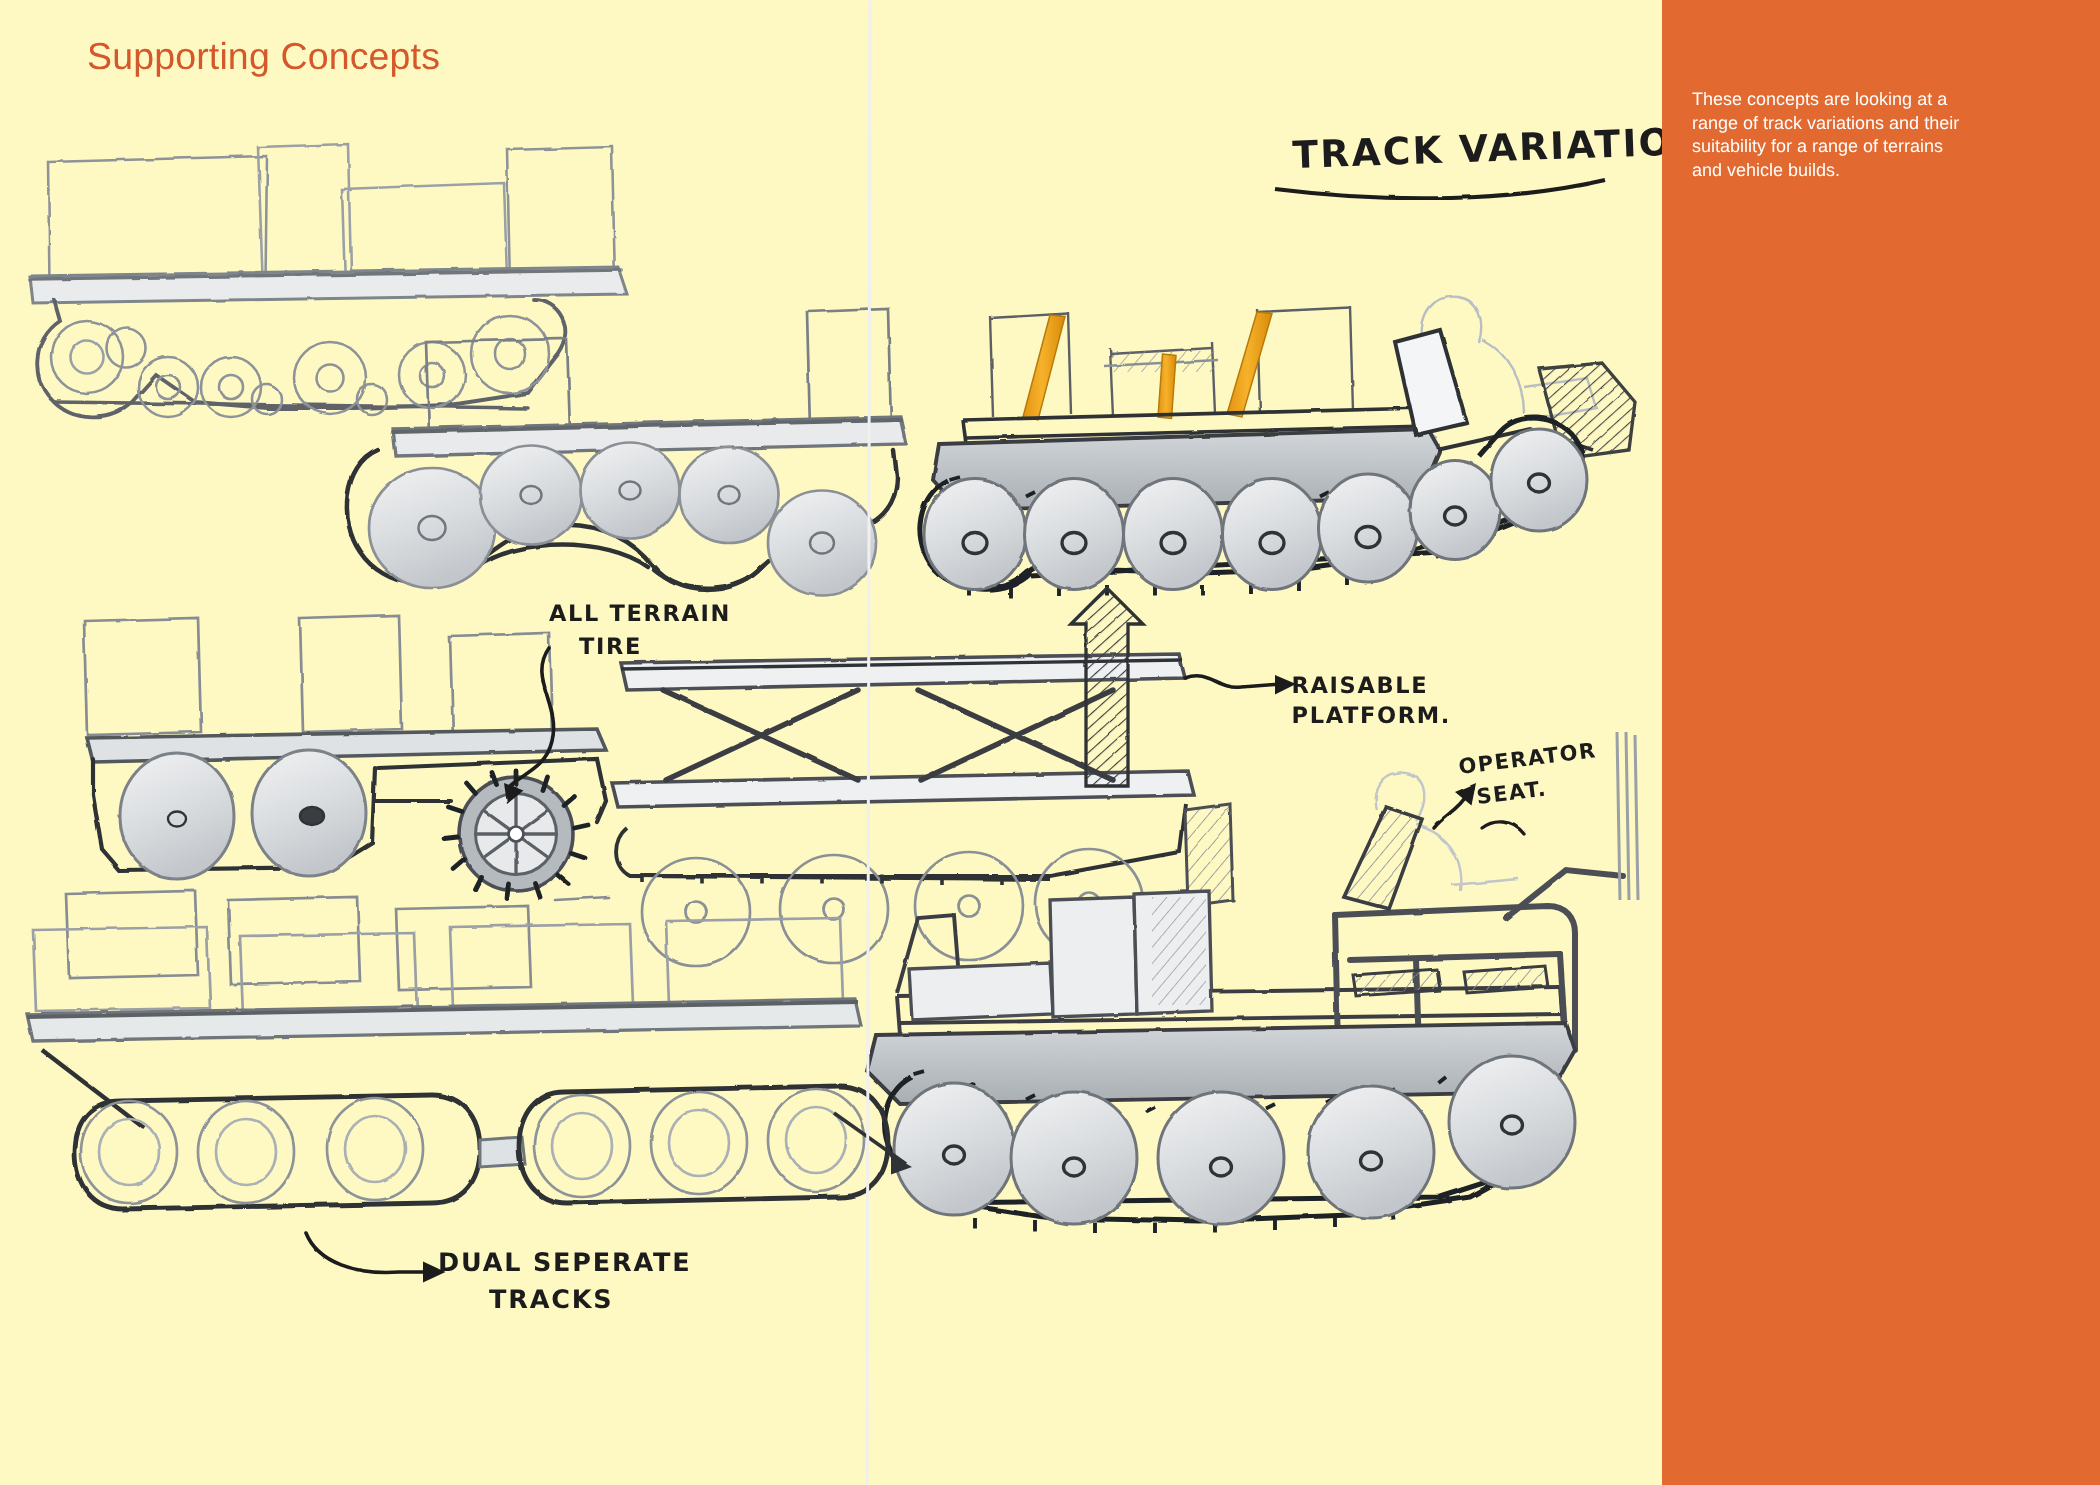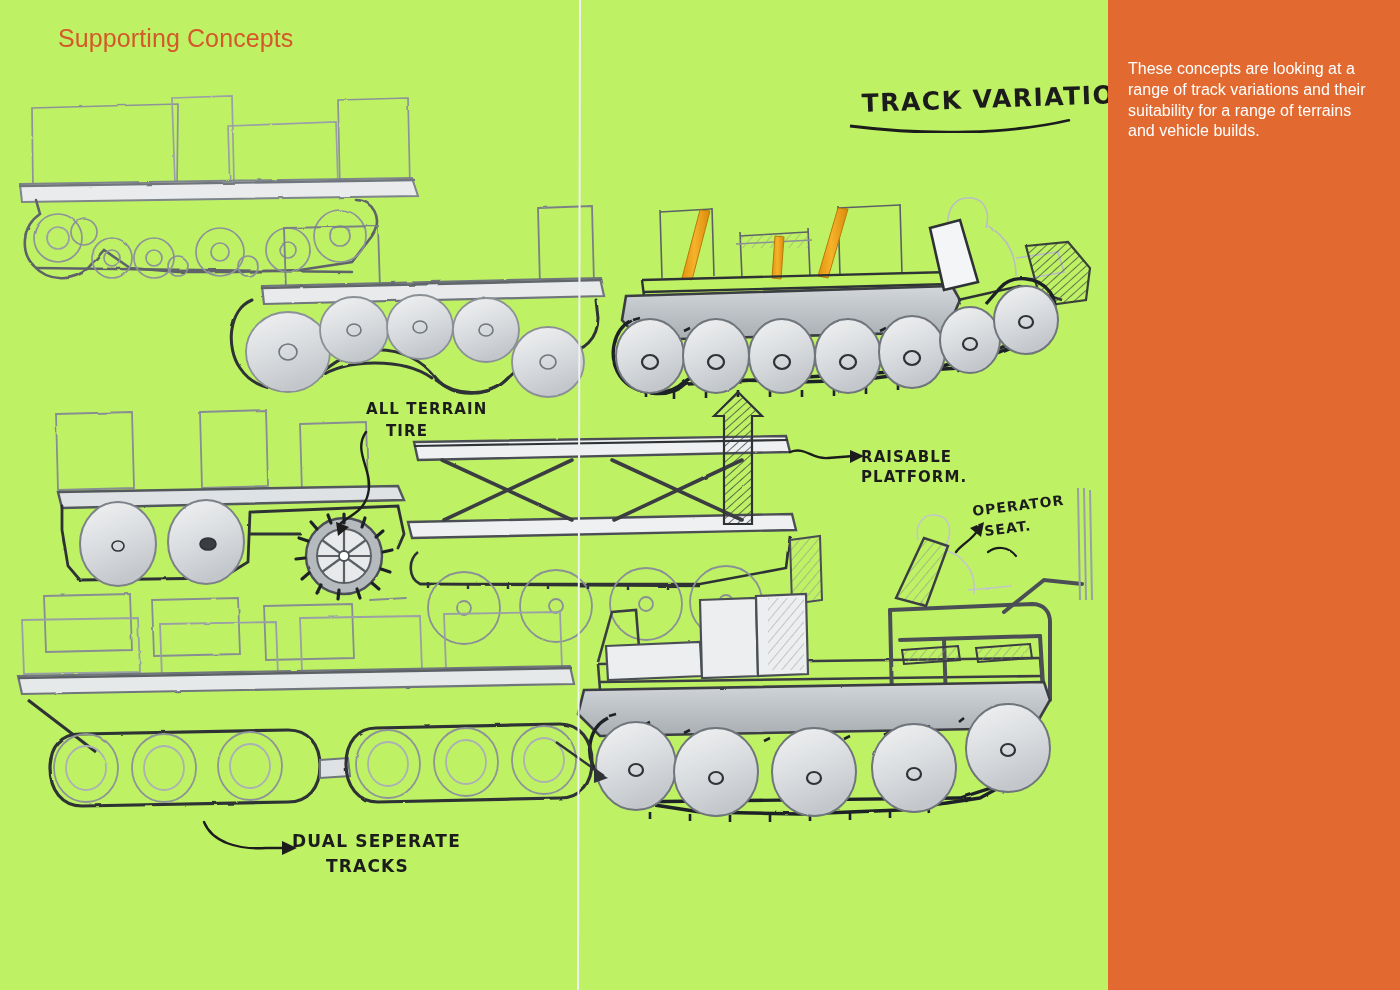--- a/index.html
+++ b/index.html
@@ -1,38 +1,38 @@
 <!DOCTYPE html>
 <html><head>
 <meta charset="utf-8">
 <style>
   * { margin:0; padding:0; box-sizing:border-box; }
   html, body { width:1400px; height:990px; overflow:hidden; }
   body {
     background:#ffffff;
     font-family:"Liberation Sans", sans-serif;
   }
-  #page { position:relative; width:1164px; height:990px; background:#bef264; }
+  #page { position:relative; width:1164px; height:990px; background:#fef9c3; }
 
   
   #page-title {
     position:absolute; left:58px; top:24px;
     font-size:25px; font-weight:400; letter-spacing:0.1px;
     color:#D4582A;
     font-family:"Liberation Sans", sans-serif;
   }
 
   
   #side-panel {
     position:absolute; left:1108px; top:0; width:292px; height:990px;
     background:#E2692F;
   }
   #side-panel-text {
     position:absolute; left:20px; top:59px; width:245px;
-    color:#ffffff; font-size:16px; line-height:1.30;
+    color:#ffffff; font-size:12px; line-height:1.30;
     font-family:"Liberation Sans", sans-serif;
     white-space:pre-line;
   }
 
   
   #sketch-area { position:absolute; left:0; top:0; width:1108px; height:990px; }
   #sketch-svg { display:block; width:1108px; height:990px; }
 
   .hand {
     font-family:"DejaVu Sans", sans-serif;

